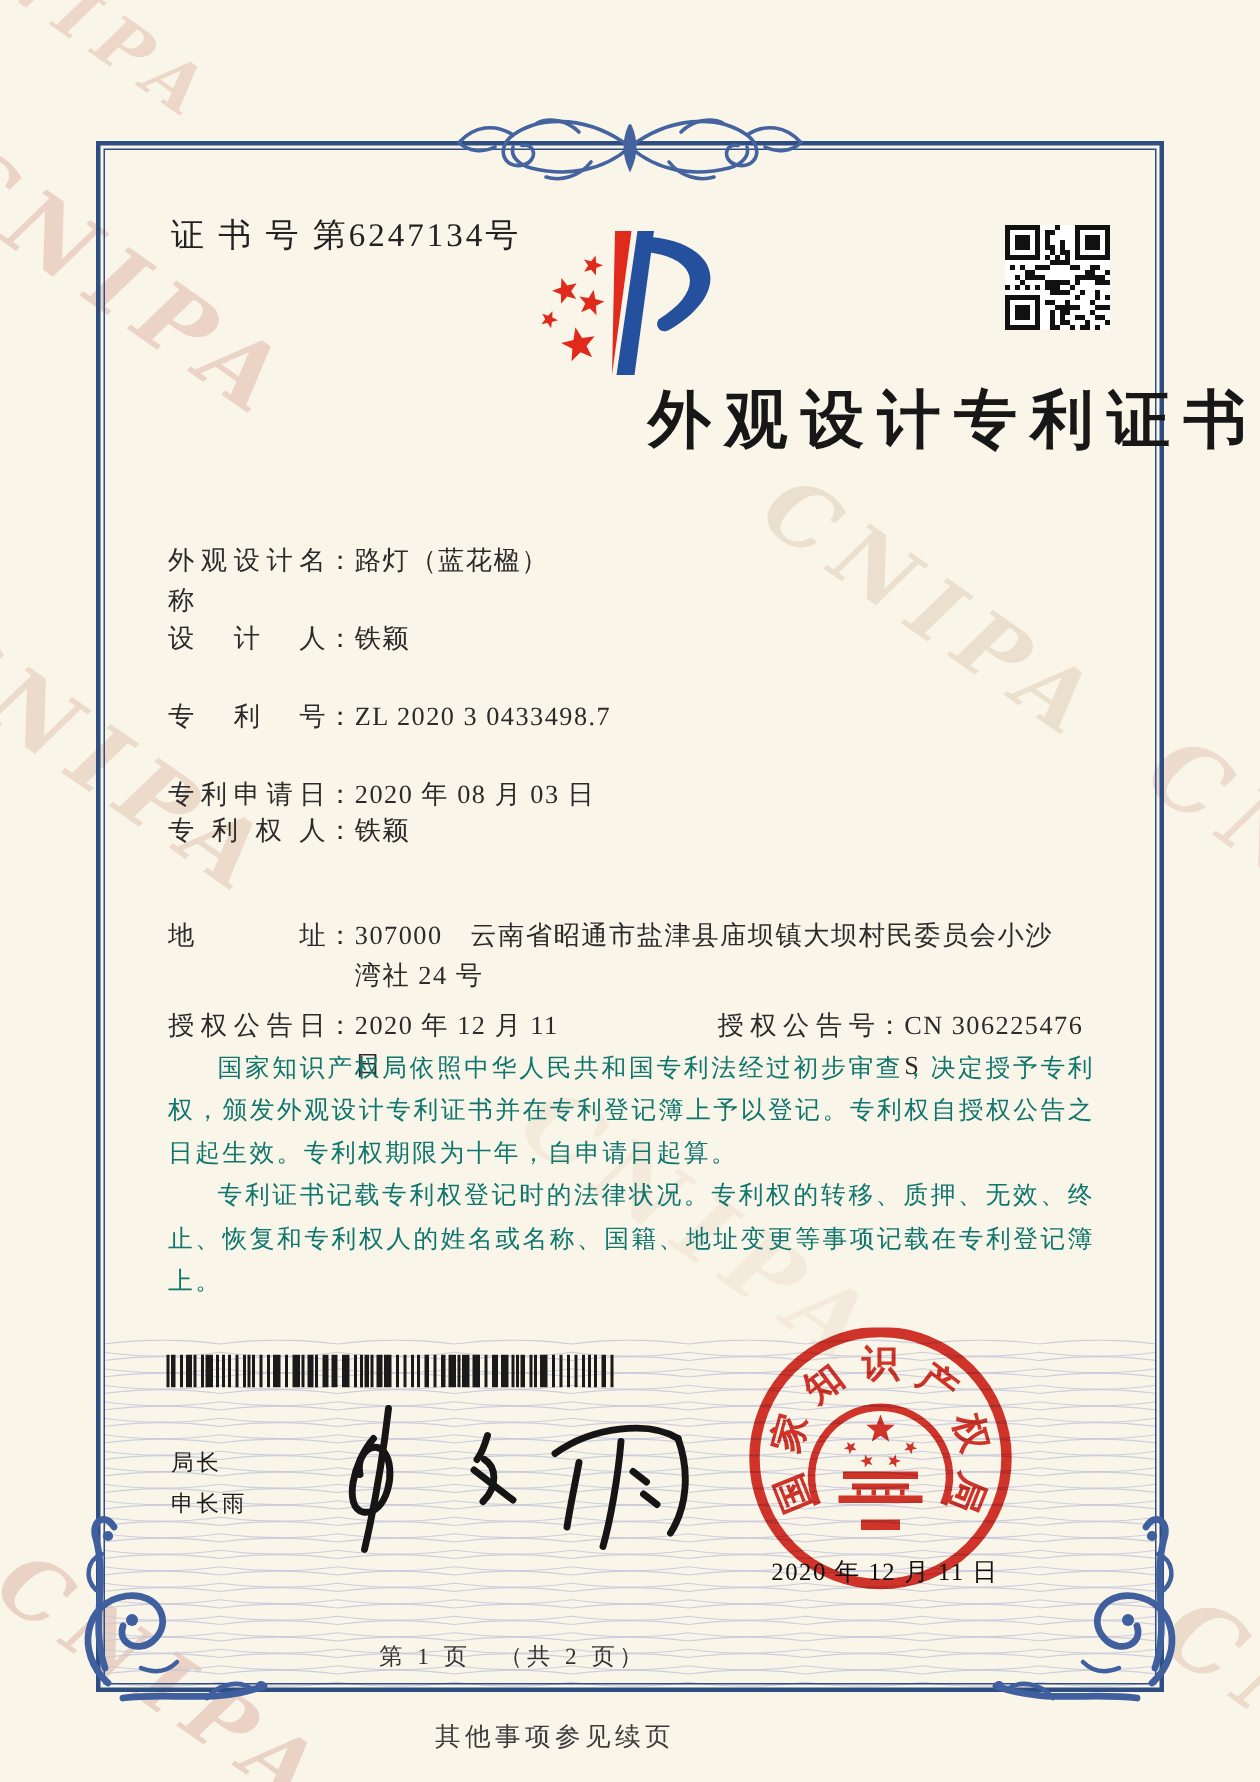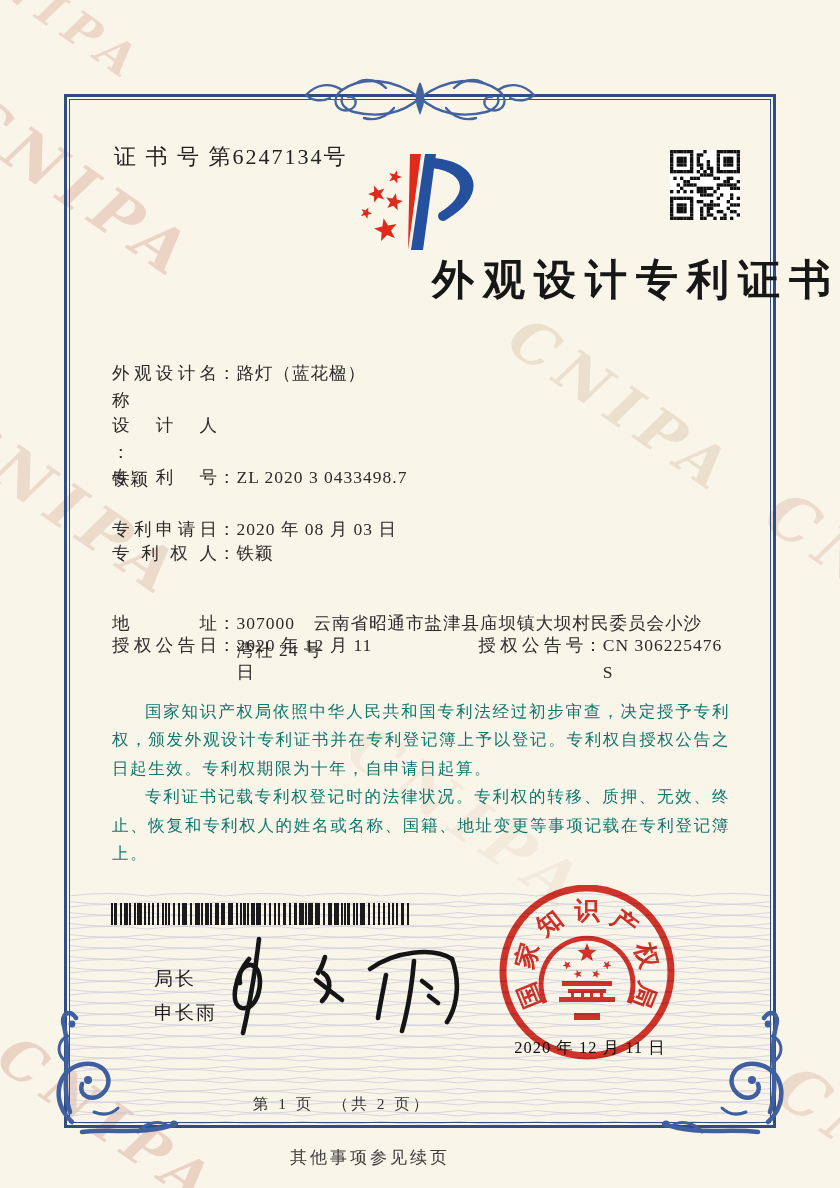--- a/index.html
+++ b/index.html
@@ -28,22 +28,22 @@
   .frow{position:absolute;left:0;display:flex;font-size:17.5px;letter-spacing:1px;line-height:1.55;}
   .flabel{display:inline-block;width:106px;text-align:justify;text-align-last:justify;flex:0 0 auto;}
   .fcolon{flex:0 0 auto;}
   .fvalue{flex:0 1 auto;}
   .grant-group{display:flex;}
 
   .paras{position:absolute;left:112px;top:698px;width:618px;z-index:3;color:#0f766e;}
   .paras p{margin:0;font-size:16.5px;line-height:1.72;letter-spacing:1.6px;text-indent:2em;text-align:justify;}
 
   .barcode{position:absolute;left:110px;top:903px;z-index:3;}
-  .issuer{position:absolute;left:114px;top:962px;z-index:4;font-size:19px;color:#1c1c1c;
-          font-family:Liberation Serif, serif;letter-spacing:2px;line-height:1.8;margin-left:40px;}
+  .issuer{position:absolute;left:114px;top:962px;z-index:4;font-size:15px;color:#1c1c1c;
+          font-family:Liberation Sans, sans-serif;letter-spacing:2px;line-height:1.8;}
   .signature{position:absolute;left:205px;top:933px;z-index:4;}
   .seal{position:absolute;left:487px;top:885px;z-index:5;mix-blend-mode:multiply;opacity:.94;}
   .seal-date{position:absolute;left:505px;top:1037px;width:170px;text-align:center;z-index:6;
              font-size:16.5px;letter-spacing:1px;color:#101010;}
 
   .page-info{position:absolute;left:0;top:1094px;width:684px;text-align:center;z-index:4;
              font-size:15.5px;letter-spacing:3px;color:#333;}
   .cont-note{position:absolute;left:0;top:1146px;width:740px;text-align:center;z-index:3;
              font-size:17px;letter-spacing:3px;color:#3c3c3c;}
 
@@ -358,21 +358,21 @@
     </svg>
 
   <div class="title">外观设计专利证书</div>
 
   <div class="fields">
     <div class="frow" style="top:360px;">
       <span class="flabel">外观设计名称</span>
         <span class="fcolon">：</span>
       <span class="fvalue">路灯（蓝花楹）</span>
     </div>
-    <div class="frow" style="top:412px;flex-direction:column;">
+    <div class="frow" style="top:412px;">
       <span class="flabel">设计人</span>
         <span class="fcolon">：</span>
       <span class="fvalue">铁颖</span>
     </div>
     <div class="frow" style="top:464px;">
       <span class="flabel">专利号</span>
         <span class="fcolon">：</span>
       <span class="fvalue">ZL 2020 3 0433498.7</span>
     </div>
     <div class="frow" style="top:516px;">
@@ -383,21 +383,21 @@
     <div class="frow" style="top:540px;">
       <span class="flabel">专利权人</span>
         <span class="fcolon">：</span>
       <span class="fvalue">铁颖</span>
     </div>
     <div class="frow" style="top:610px;">
       <span class="flabel">地址</span>
         <span class="fcolon">：</span>
       <span class="fvalue" style="width:470px;">307000　云南省昭通市盐津县庙坝镇大坝村民委员会小沙湾社 24 号</span>
     </div>
-    <div class="frow" style="top:632px;gap:43px;">
+    <div class="frow" style="top:670px;gap:43px;">
       <div class="grant-group">
         <span class="flabel">授权公告日</span>
           <span class="fcolon">：</span>
         <span class="fvalue">2020 年 12 月 11 日</span>
       </div>
       <div class="grant-group" style="margin-left:46px;">
         <span class="flabel">授权公告号</span>
           <span class="fcolon">：</span>
         <span class="fvalue">CN 306225476 S</span>
       </div>

